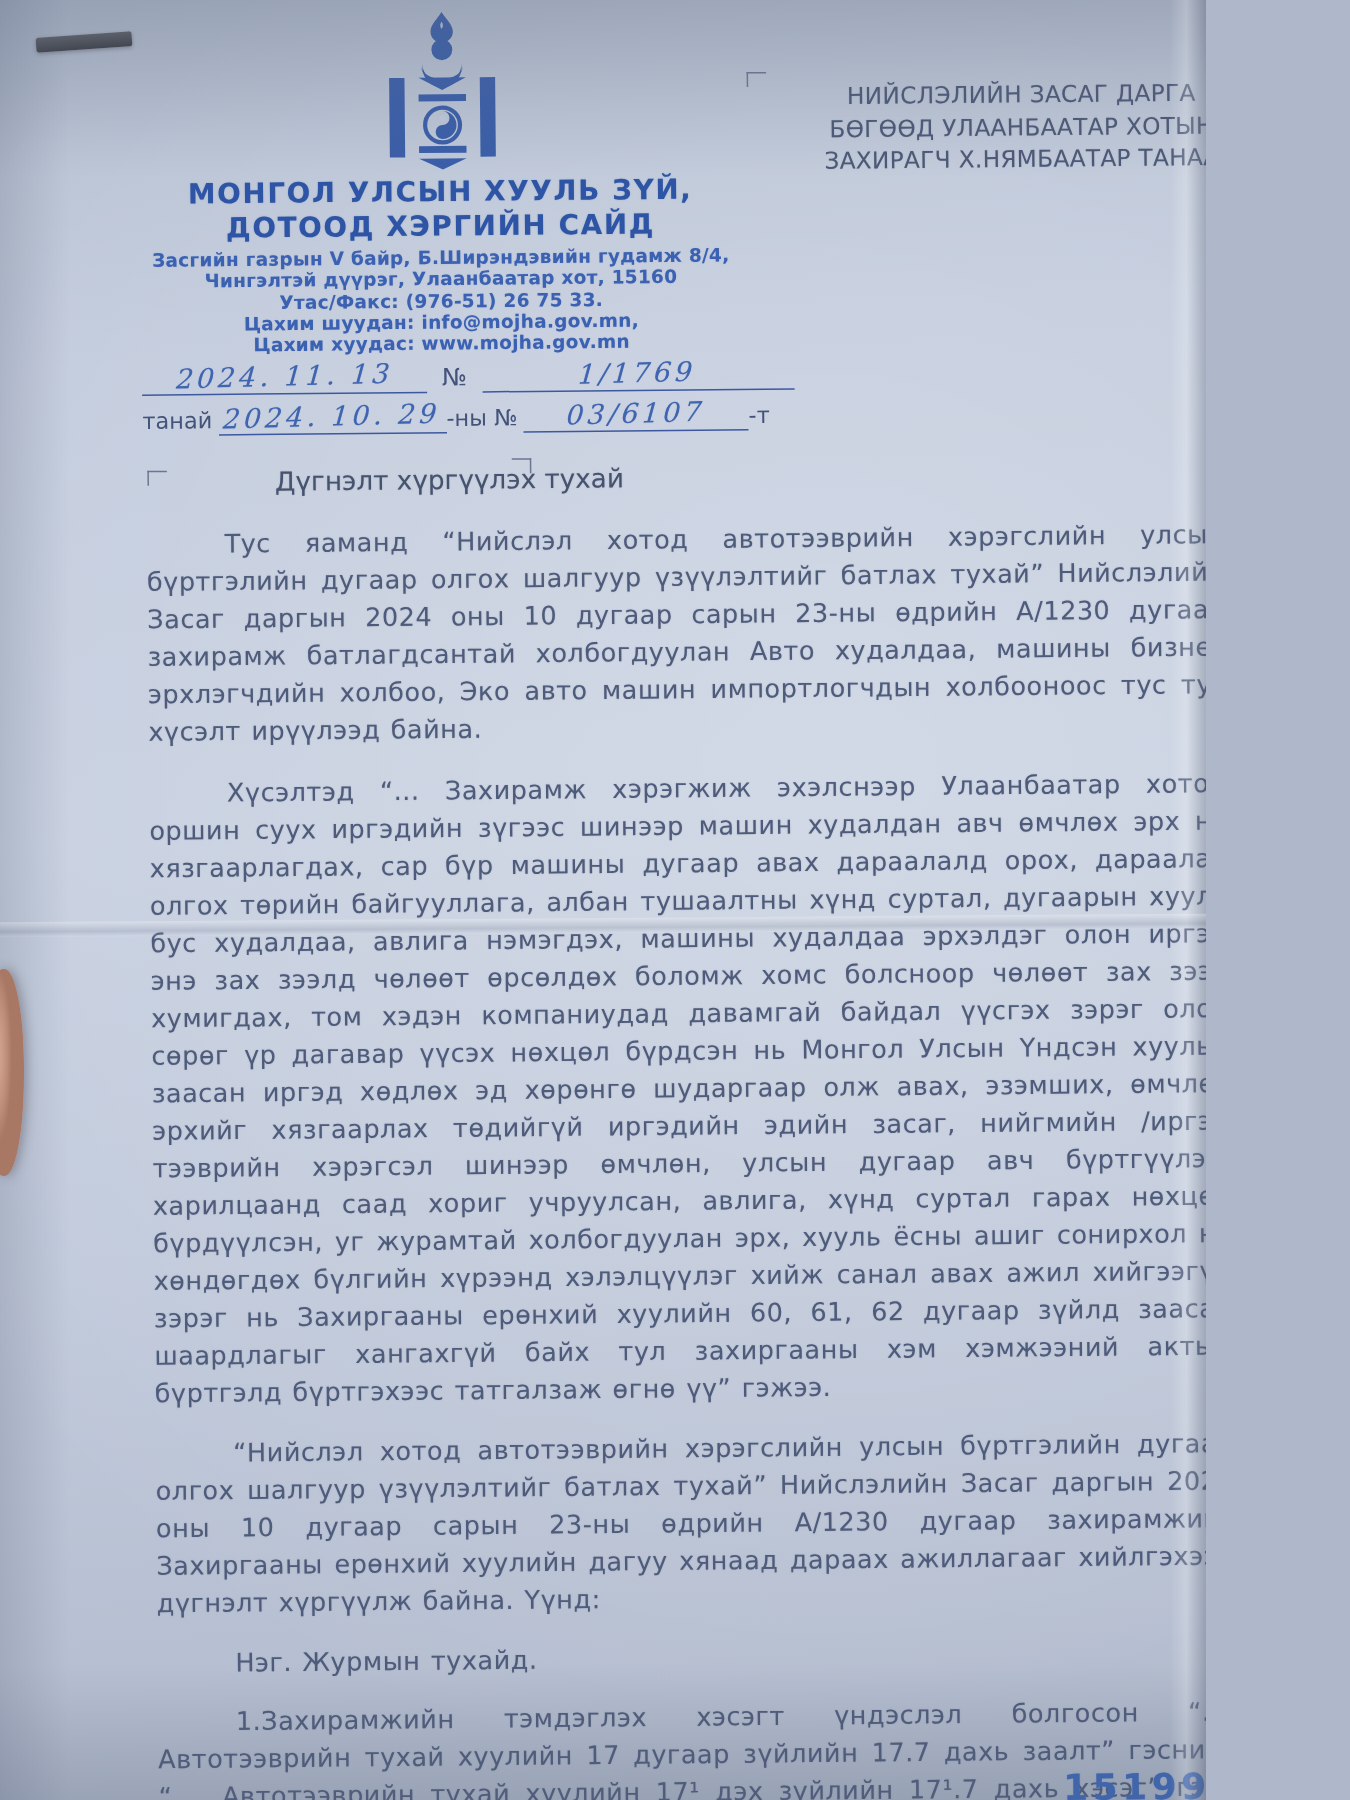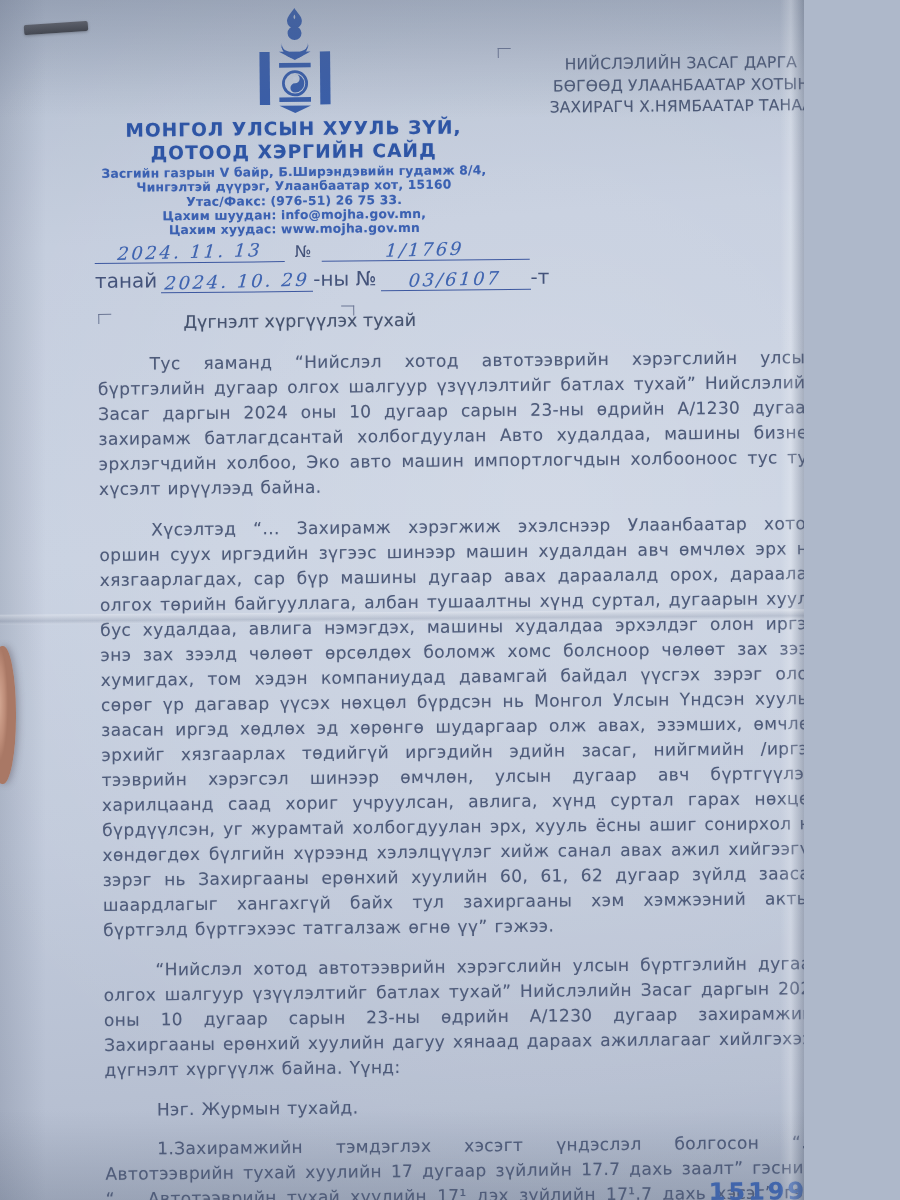--- a/index.html
+++ b/index.html
@@ -44,21 +44,21 @@
     text-shadow:0 0 .8px rgba(75,88,118,.30);}
 
   .ref{position:absolute;left:98px;top:239px;width:480px;color:#44537a;font-size:15px;}
   .ref-row{display:flex;align-items:flex-end;}
   .ref-row.second{margin-top:5px;}
   .hw{font-family:"DejaVu Serif",serif;font-style:italic;color:#3f64b0;font-size:18px;
     letter-spacing:2.5px;transform:skewX(-6deg) rotate(-1deg);display:inline-block;
     text-shadow:0 0 .7px rgba(63,100,176,.4);}
   .uline{border-bottom:1.6px solid #3d58a0;text-align:center;display:inline-block;}
   .w1{width:190px;} .w2{width:208px;} .w3{width:152px;} .w4{width:150px;}
-  .printed-ref{font-size:20px;color:#44537a;padding:0 4px 1px 0;white-space:nowrap;}
+  .printed-ref{font-size:15px;color:#44537a;padding:0 4px 1px 0;white-space:nowrap;}
   .no-label{font-size:16px;color:#44537a;padding:0 10px 1px 10px;}
 
   .subject{position:absolute;left:186px;top:310px;font-size:17.5px;color:#46536f;
     text-shadow:0 0 .9px rgba(70,83,111,.35);}
 
   .cm{position:absolute;width:12px;height:9px;pointer-events:none;}
   .cm.tl{border-left:1.5px solid #6b7694;border-top:1.5px solid #6b7694;}
   .cm.tr{border-right:1.5px solid #6b7694;border-top:1.5px solid #6b7694;}
 
   .body-col{position:absolute;left:100px;top:349px;width:719px;

